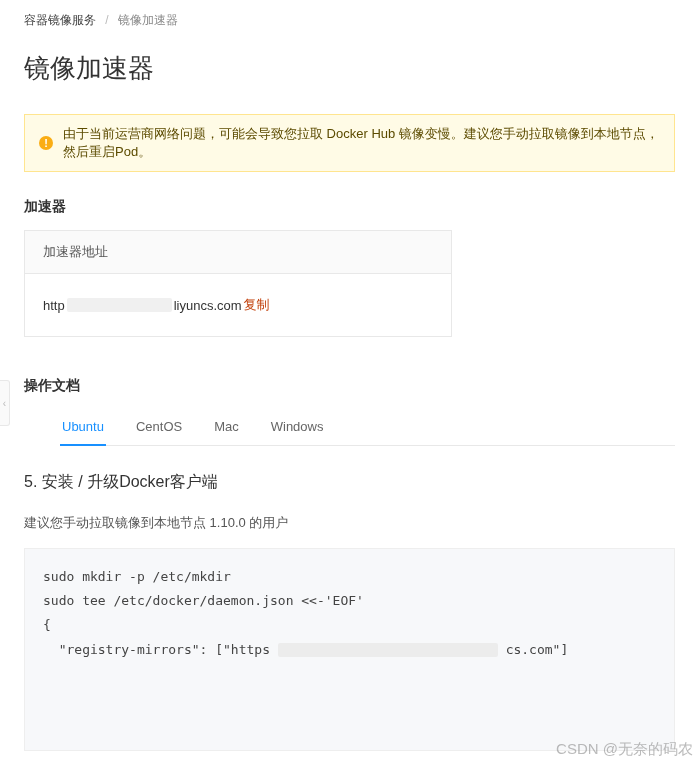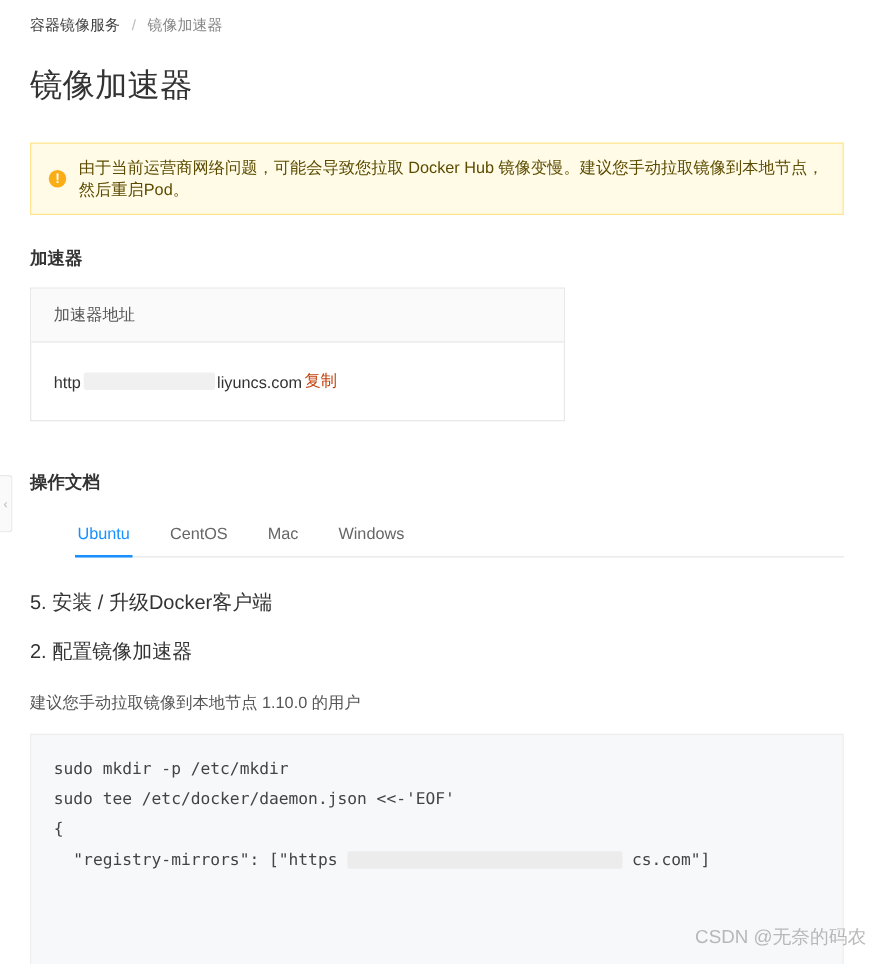--- a/index.html
+++ b/index.html
@@ -121,21 +121,20 @@
 <div class="tabs">
   <div class="tab active">Ubuntu</div>
   <div class="tab">CentOS</div>
   <div class="tab">Mac</div>
   <div class="tab">Windows</div>
 </div>
 
 <div class="doc">
   <h2>5. 安装 / 升级Docker客户端</h2>
 
-  <h2>2. 配置镜像加速器</h2>
   <p>建议您手动拉取镜像到本地节点 1.10.0 的用户</p>
 
   <pre class="code"><span>sudo mkdir -p /etc/mkdir</span>
 <span>sudo tee /etc/docker/daemon.json &lt;&lt;-'EOF'</span>
 <span>{</span>
 <span>  "registry-mirrors": ["https</span> <span class="code-masked"></span> <span>cs.com"]</span>
 
 
 
 </pre>

